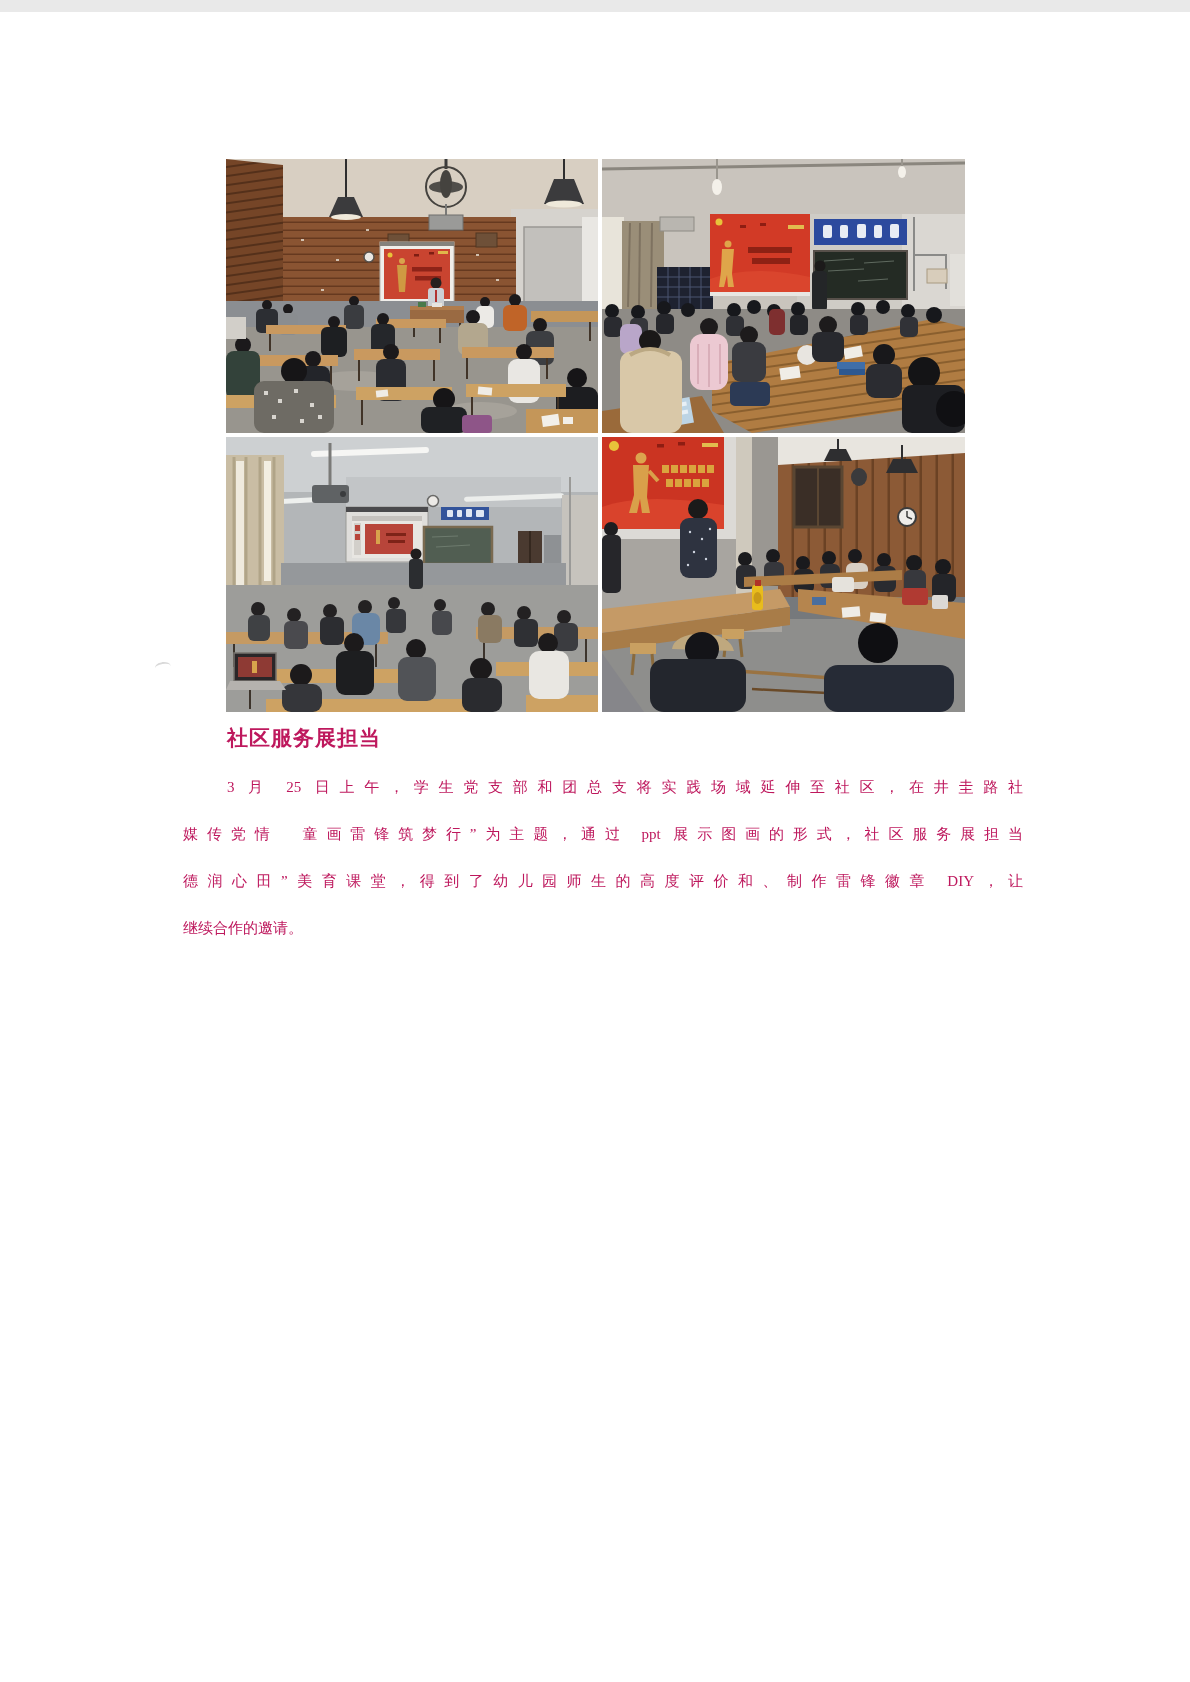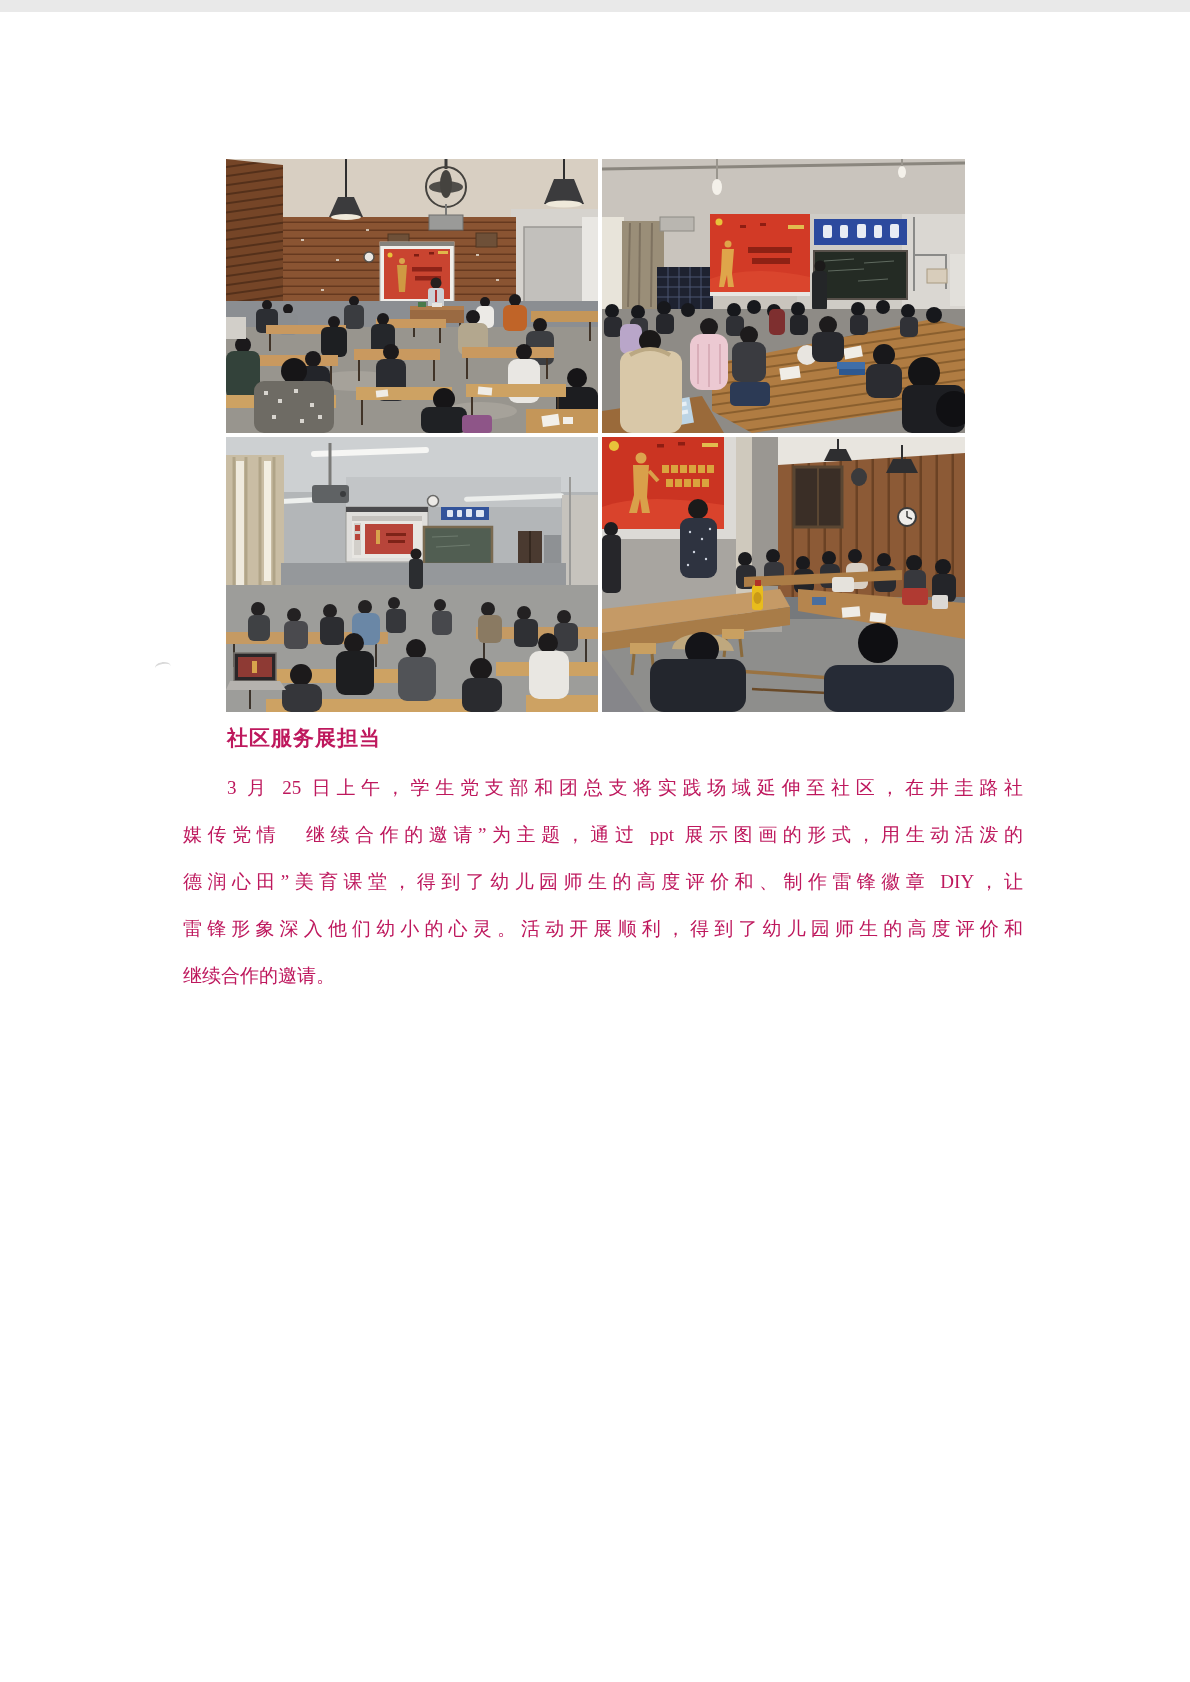--- a/index.html
+++ b/index.html
@@ -23,21 +23,21 @@
   .photo{position:relative;overflow:hidden;background:#888;}
   .photo svg{display:block;width:100%;height:100%;}
   .doc-heading{
     position:absolute;left:183px;top:711px;width:840px;
     font-family:"Liberation Sans","DejaVu Sans",sans-serif;
     font-weight:700;font-size:21px;line-height:30px;
     text-indent:44px;letter-spacing:1px;
   }
   .doc-paragraph{
     position:absolute;left:183px;top:752px;width:840px;
-    font-size:19px;line-height:47px;font-family:Liberation Serif, serif;
+    font-size:15px;line-height:47px;font-family:Liberation Serif, serif;
   }
   .para-line{
     text-align:justify;
     text-align-last:justify;
     height:47px;overflow:visible;white-space:nowrap;
   }
   .para-line.first{text-indent:44px;}
   .para-line.last{text-align-last:left;}
   .smudge{
     position:absolute;left:155px;top:650px;width:16px;height:8px;
@@ -609,19 +609,18 @@
       </svg>
     </div>
   </div>
 
   <div class="smudge"></div>
 
   <div class="doc-heading">社区服务展担当</div>
 
   <div class="doc-paragraph">
     <div class="para-line first">3 月 25 日上午，学生党支部和团总支将实践场域延伸至社区，在井圭路社</div>
-    <div class="para-line">媒传党情　继续合作的邀请”为主题，通过 ppt 展示图画的形式，用生动活泼的</div>
+    <div class="para-line">媒传党情　童画雷锋筑梦行”为主题，通过 ppt 展示图画的形式，社区服务展担当</div>
     <div class="para-line">德润心田”美育课堂，得到了幼儿园师生的高度评价和、制作雷锋徽章 DIY，让</div>
-    <div class="para-line">雷锋形象深入他们幼小的心灵。活动开展顺利，得到了幼儿园师生的高度评价和</div>
     <div class="para-line last">继续合作的邀请。</div>
   </div>
 
 </div>
 
 </body></html>

